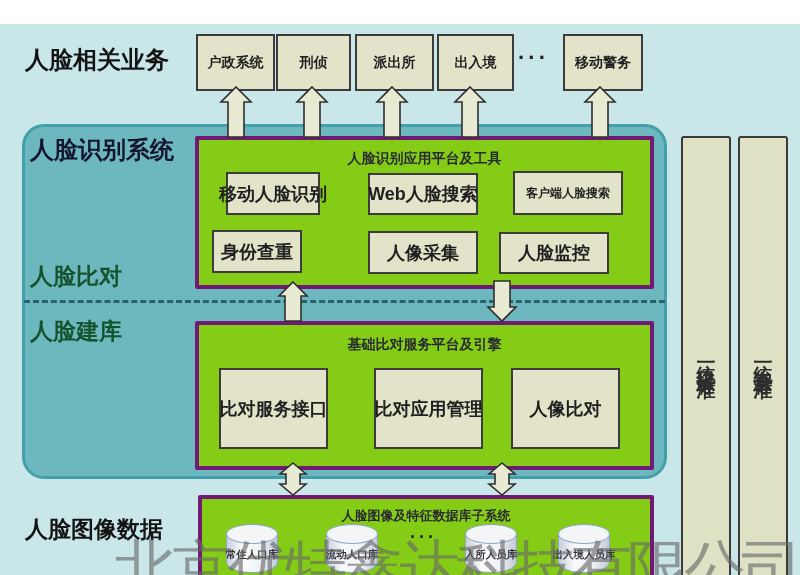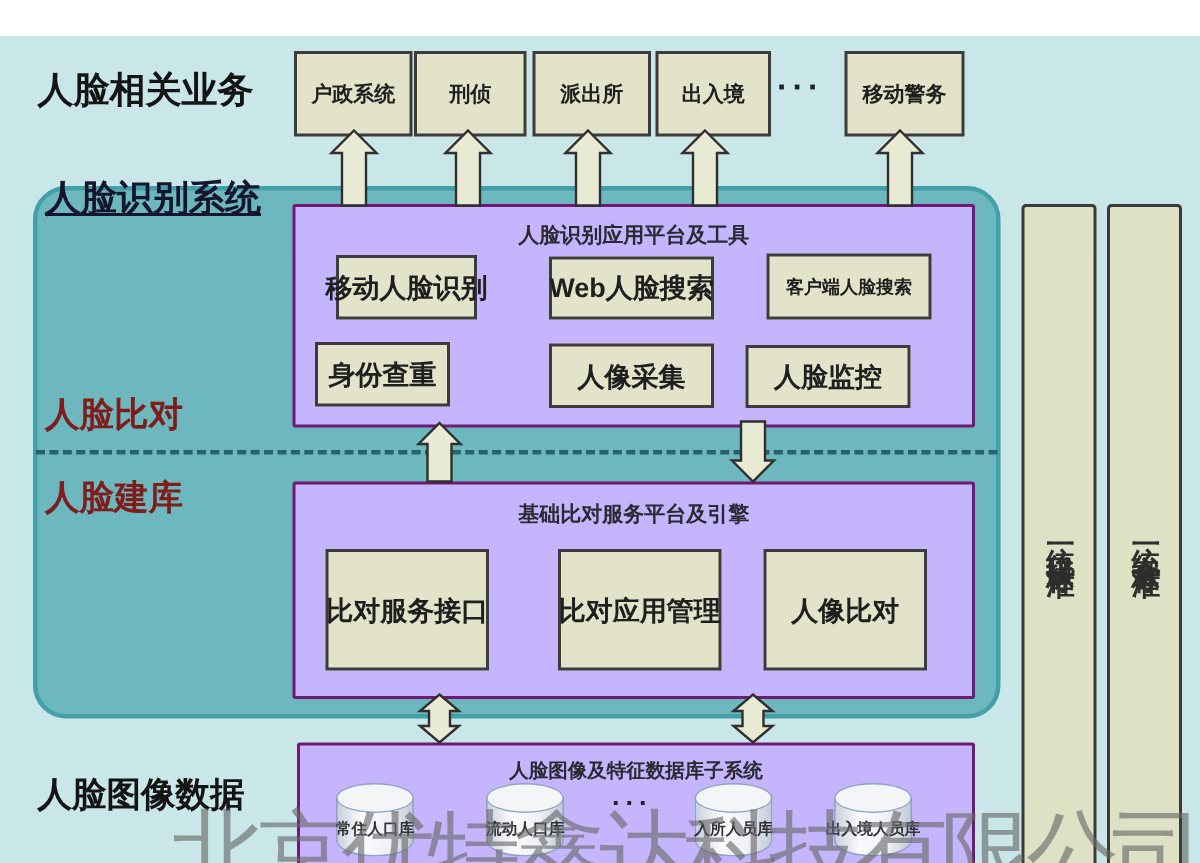--- a/index.html
+++ b/index.html
@@ -4,28 +4,28 @@
 <style>
   html,body{margin:0;padding:0;}
   .stage{
     position:relative;width:800px;height:575px;overflow:hidden;
     background:#c9e6e8;
     font-family:"Liberation Sans","DejaVu Sans",sans-serif;
     margin-top:24px;
   }
   .abs{position:absolute;}
   .lbl{font-weight:bold;color:#141414;white-space:nowrap;}
-  .lbl-blue{font-weight:bold;color:#7f1d1d;white-space:nowrap;}
+  .lbl-blue{font-weight:bold;color:#14532d;white-space:nowrap;}
   .sys-box{
     background:#e2e3c8;border:2px solid #3c3c3c;
     display:flex;align-items:center;justify-content:center;
     font-size:14px;font-weight:bold;color:#1f1f1f;z-index:2;white-space:nowrap;
   }
   .panel{
-    background:#c4b5fd;border:2px solid #701a75;z-index:2;border-radius:2px;
+    background:#84cc16;border:4px solid #701a75;z-index:2;border-radius:2px;
   }
   .panel-title{
     position:absolute;left:0;right:0;text-align:center;
     font-size:14px;font-weight:bold;color:#2a2a33;white-space:nowrap;
   }
   .tool-box{
     position:absolute;background:#e2e3c8;border:2px solid #3c3c3c;
     display:flex;align-items:center;justify-content:center;
     font-size:18px;font-weight:bold;color:#1f1f1f;white-space:nowrap;
   }
@@ -92,21 +92,21 @@
     <span>出入境</span>
   </div>
   <div class="abs dots" style="left:518px;top:21px;">···</div>
   <div class="abs sys-box" style="left:563px;top:10px;width:76px;height:53px;">
     <span>移动警务</span>
   </div>
 
   <div class="teal"></div>
   <div class="dash"></div>
 
-  <div class="abs lbl" style="left:30px;top:92px;font-size:24px;color:#15152e;z-index:2;text-decoration:underline;">人脸识别系统</div>
+  <div class="abs lbl" style="left:30px;top:110px;font-size:24px;color:#15152e;z-index:2;">人脸识别系统</div>
   <div class="abs lbl-blue" style="left:30px;top:237px;font-size:23px;z-index:2;">人脸比对</div>
   <div class="abs lbl-blue" style="left:30px;top:292px;font-size:23px;z-index:2;">人脸建库</div>
 
   <div class="abs panel" style="left:195px;top:112px;width:451px;height:145px;">
     <div class="panel-title" style="top:10px;">人脸识别应用平台及工具</div>
     <div class="tool-box" style="left:27px;top:32px;width:90px;height:39px;">
       <span>移动人脸识别</span>
     </div>
     <div class="tool-box" style="left:169px;top:33px;width:106px;height:38px;">
       <span>Web人脸搜索</span>

